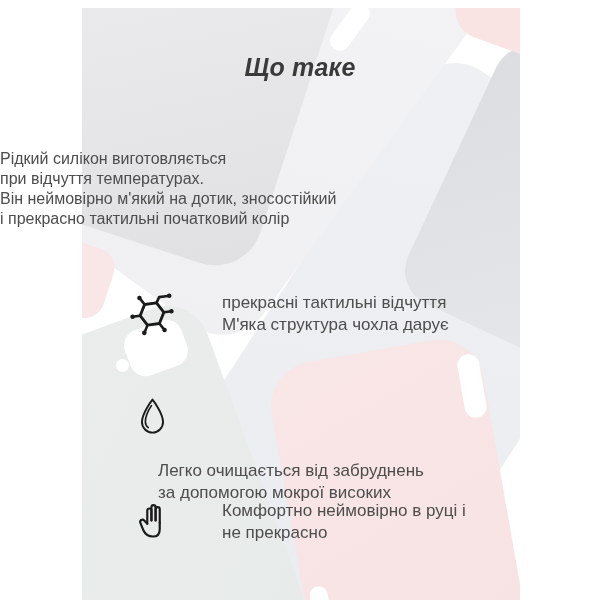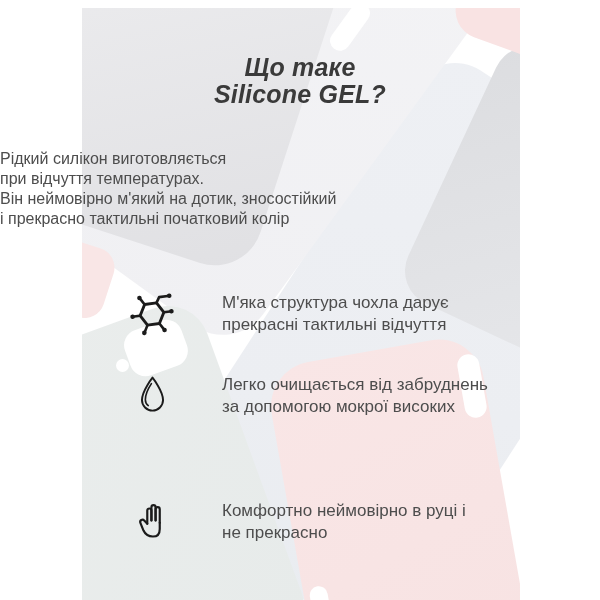--- a/index.html
+++ b/index.html
@@ -65,21 +65,21 @@
     position:absolute; top:141px; left:0; width:100%;
     text-align:left; font-size:16px; line-height:20px; color:#4d4d4d;
   }
   .intro span{ display:block; }
 
   .feature{
     position:absolute; left:120px; width:400px;
     display:flex; align-items:flex-start;
   }
   .feature-1{ top:277px; }
-  .feature-2{ top:361px; }
+  .feature-2{ top:383px;flex-direction:column; }
   .feature-3{ top:486px; }
 
   .f-icon{ width:64px; flex:0 0 64px; display:flex; justify-content:center; }
   .f-icon svg{ display:block; }
   .feature-1 .f-icon svg{ margin-top:2px; }
   .feature-2 .f-icon svg{ margin-top:4px; }
   .feature-3 .f-icon svg{ margin-top:4px; }
 
   .f-text{ margin-left:38px; font-size:17px; line-height:22px; color:#4d4d4d; }
   .feature-1 .f-text{ padding-top:7px; }
@@ -105,21 +105,20 @@
     <div class="case-green-dot"></div>
     <div class="case-pink-bottom"></div>
     <div class="case-pink-pill"></div>
     <div class="case-pink-pill2"></div>
   </div>
 
   <div class="content">
 
     <h1 class="title">
       <span>Що таке</span>
-      <span>Silicone GEL?</span>
     </h1>
 
     <p class="intro">
       <span>Рідкий силікон виготовляється</span>
       <span>при відчуття температурах.</span>
       <span>Він неймовірно м'який на дотик, зносостійкий</span>
       <span>і прекрасно тактильні початковий колір</span>
     </p>
 
     <div class="feature feature-1">
@@ -138,22 +137,22 @@
             <circle cx="46.6" cy="27" r="2.3"></circle>
             <circle cx="46.6" cy="11.3" r="2.3"></circle>
             <circle cx="16.8" cy="9.4" r="2.3"></circle>
             <circle cx="7.4" cy="27" r="2.3"></circle>
             <circle cx="16.8" cy="44.6" r="2.3"></circle>
             <circle cx="37.2" cy="44.6" r="2.3"></circle>
           </g>
         </svg>
       </span>
       <p class="f-text">
+        <span>прекрасні тактильні відчуття</span>
         <span>М'яка структура чохла дарує</span>
-        <span>прекрасні тактильні відчуття</span>
       </p>
     </div>
 
     <div class="feature feature-2">
       <span class="f-icon">
         <svg width="33" height="45" viewBox="0 0 36 46" fill="none">
           <path d="M18 3.5 C18 3.5 6.5 18 6.5 28 A11.5 11.5 0 0 0 29.5 28 C29.5 18 18 3.5 18 3.5 Z" stroke="#1b1b1b" stroke-width="2.1" stroke-linejoin="round"></path>
           <path d="M16.8 10 C12.8 16 10.2 22 10.2 27.6 A8 8 0 0 0 13.4 34" stroke="#1b1b1b" stroke-width="1.8" stroke-linecap="round"></path>
         </svg>
       </span>

